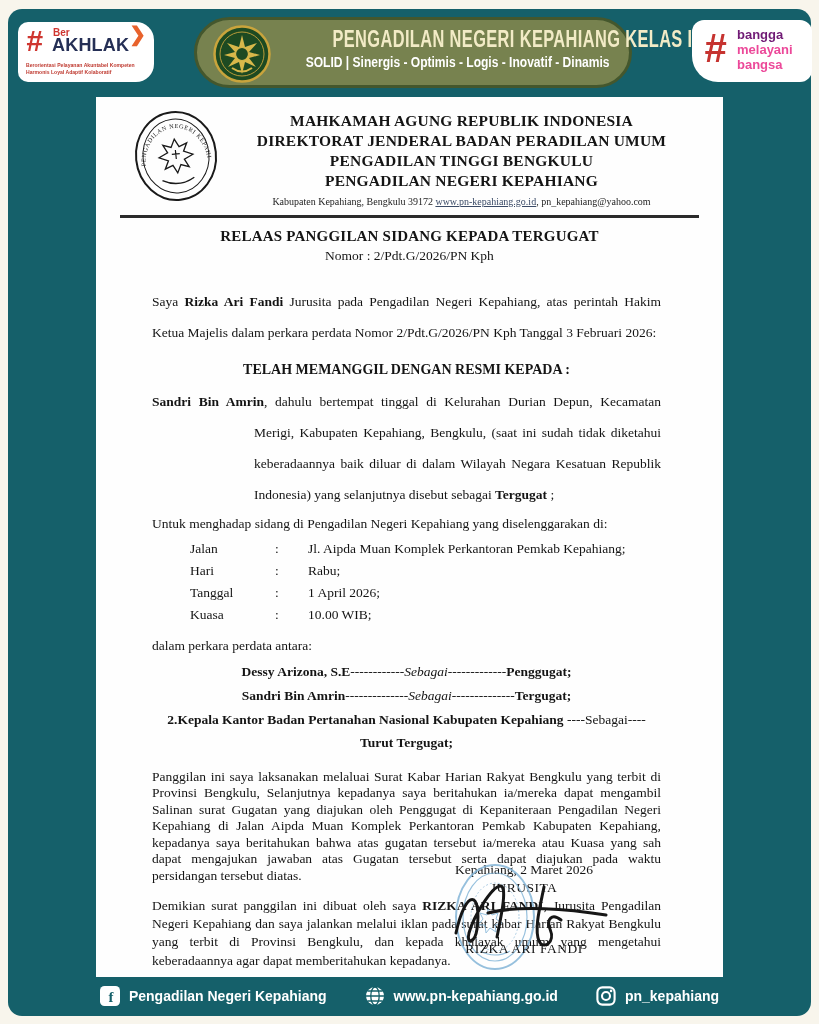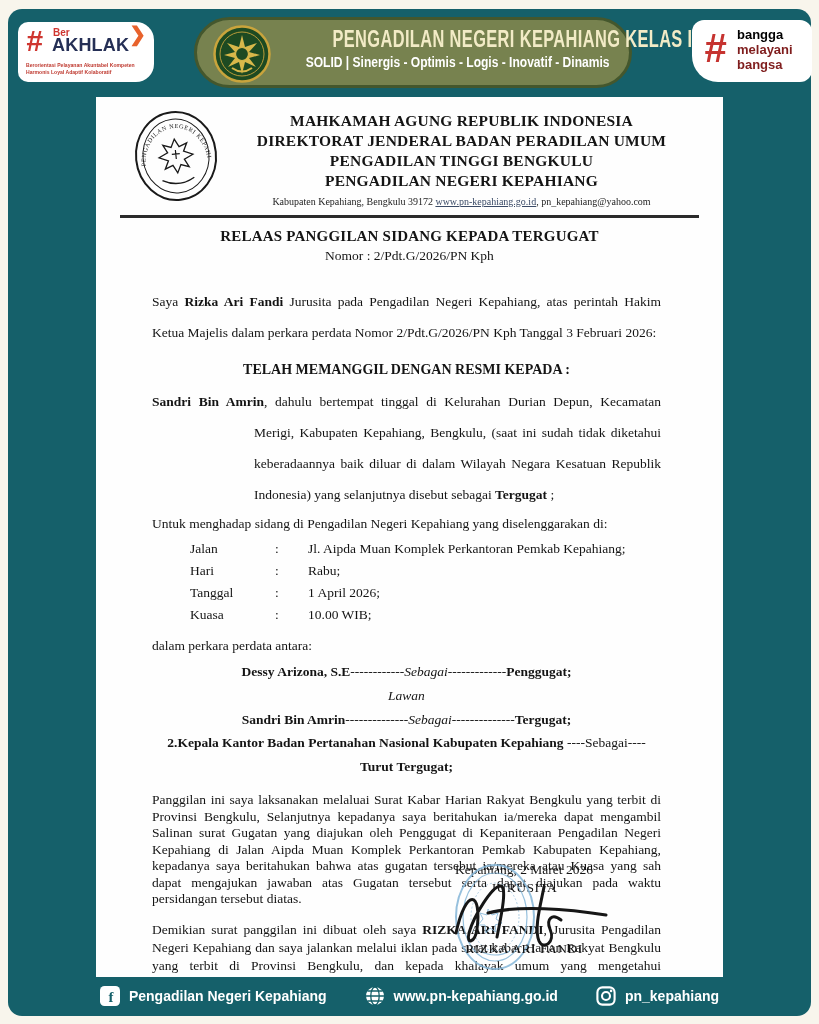--- a/index.html
+++ b/index.html
@@ -25,21 +25,21 @@
   .banner-text { position:absolute; left:84px; top:7px; width:344px; text-align:center; font-family:"Liberation Sans", sans-serif; }
   .banner-title { display:inline-block; font-size:21px; font-weight:bold; color:#f2ebc6; white-space:nowrap;
     transform:scale(0.78,1.15); transform-origin:center; letter-spacing:0.5px; }
   .banner-subtitle { display:inline-block; margin-top:3px; font-size:14px; font-weight:bold; color:#ffffff; white-space:nowrap;
     transform:scaleX(0.86); transform-origin:center; }
 
   .bangga-badge { position:absolute; left:692px; top:20px; width:120px; height:62px; background:#fff;
     border-radius:12px 12px 12px 26px; font-family:"Liberation Sans", sans-serif; }
   .bangga-hash { position:absolute; left:12px; top:6px; font-size:40px; font-weight:bold; font-style:italic; color:#c63330; }
   .bangga-lines { position:absolute; left:45px; top:8px; font-size:13px; font-weight:bold; line-height:1.15; }
-  .bangga-l1 { color:#000000; } .bangga-l2, .bangga-l3 { color:#7f1d1d; }
+  .bangga-l1 { color:#701a75; } .bangga-l2, .bangga-l3 { color:#ec4899; }
 
   
   .page { position:absolute; left:96px; top:97px; width:627px; height:880px; background:#fefefe; overflow:hidden; color:#141414; }
   .letterhead { display:flex; padding:12px 28px 0 36px; }
   .lh-seal { width:96px; flex:none; }
   .lh-seal svg { transform:rotate(-6deg); }
   .lh-head { flex:1; text-align:center; padding-top:2px; }
   .lh-line { font-size:15.5px; font-weight:bold; line-height:1.3; letter-spacing:0.2px; }
   .lh-address { margin-top:3px; font-size:10px; line-height:1.4; color:#1c1c1c; }
   .lh-link { text-decoration:underline; color:#3a4a66; cursor:pointer; }
@@ -181,21 +181,20 @@
           <span class="hearing-label">Kuasa</span>
             <span class="hearing-sep">:</span>
             <span>10.00 WIB;</span>
         </div>
       </div>
 
       <div class="p-case-intro">dalam perkara perdata antara:</div>
 
       <div class="parties">
         <div><span class="b">Dessy Arizona, S.E</span><span>------------</span><span class="i">Sebagai</span><span>-------------</span><span class="b">Penggugat;</span></div>
-        <div class="i">Lawan</div>
         <div><span class="b">Sandri Bin Amrin</span><span>--------------</span><span class="i">Sebagai</span><span>--------------</span><span class="b">Tergugat;</span></div>
         <div><span class="b">2.Kepala Kantor Badan Pertanahan Nasional Kabupaten Kepahiang </span><span>----Sebagai----</span></div>
         <div class="b">Turut Tergugat;</div>
       </div>
 
       <p class="p-body">Panggilan ini saya laksanakan melaluai Surat Kabar Harian Rakyat Bengkulu yang terbit di Provinsi Bengkulu, Selanjutnya kepadanya saya beritahukan ia/mereka dapat mengambil Salinan surat Gugatan yang diajukan oleh Penggugat di Kepaniteraan Pengadilan Negeri Kepahiang di Jalan Aipda Muan Komplek Perkantoran Pemkab Kabupaten Kepahiang, kepadanya saya beritahukan bahwa atas gugatan tersebut ia/mereka atau Kuasa yang sah dapat mengajukan jawaban atas Gugatan tersebut serta dapat diajukan pada waktu persidangan tersebut diatas.</p>
 
       <p class="p-body2"><span>Demikian surat panggilan ini dibuat oleh saya </span><span class="b">RIZKA ARI FANDI</span><span>, Jurusita Pengadilan Negeri Kepahiang dan saya jalankan melalui iklan pada surat kabar Harian Rakyat Bengkulu yang terbit di Provinsi Bengkulu, dan kepada khalayak umum yang mengetahui keberadaannya agar dapat memberitahukan kepadanya.</span></p>
     </div>
 

